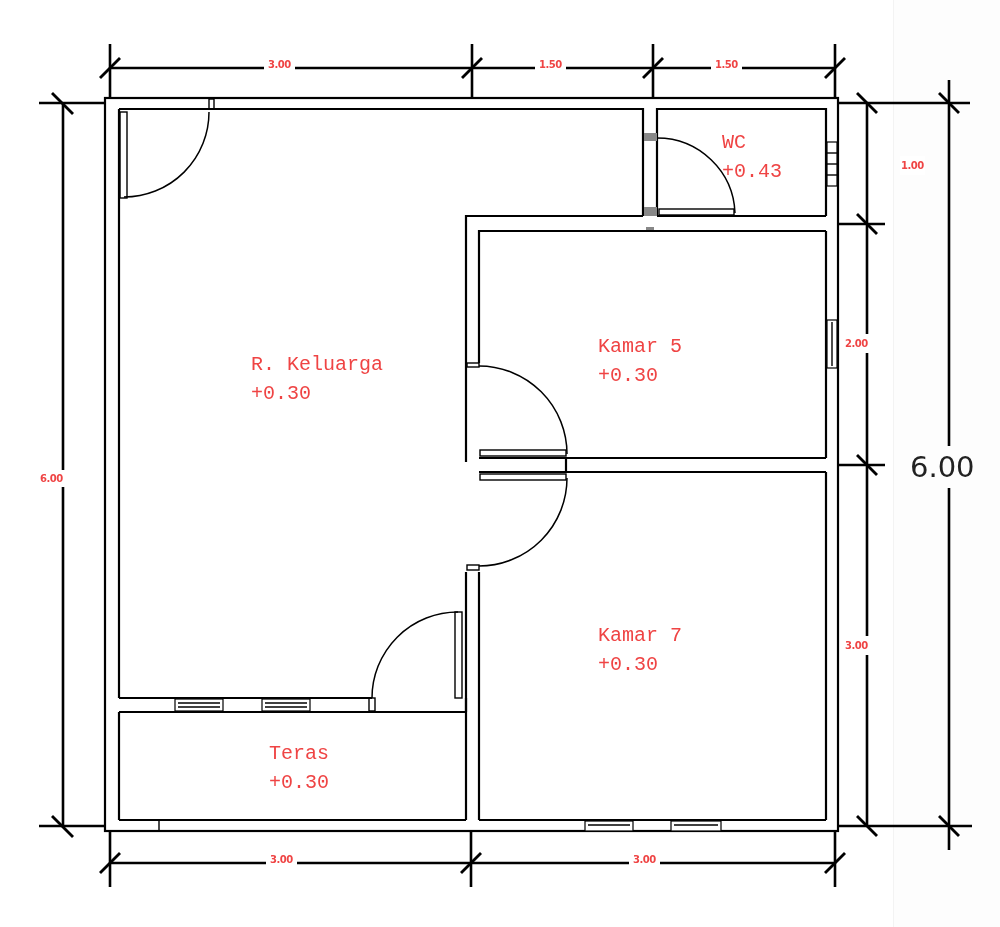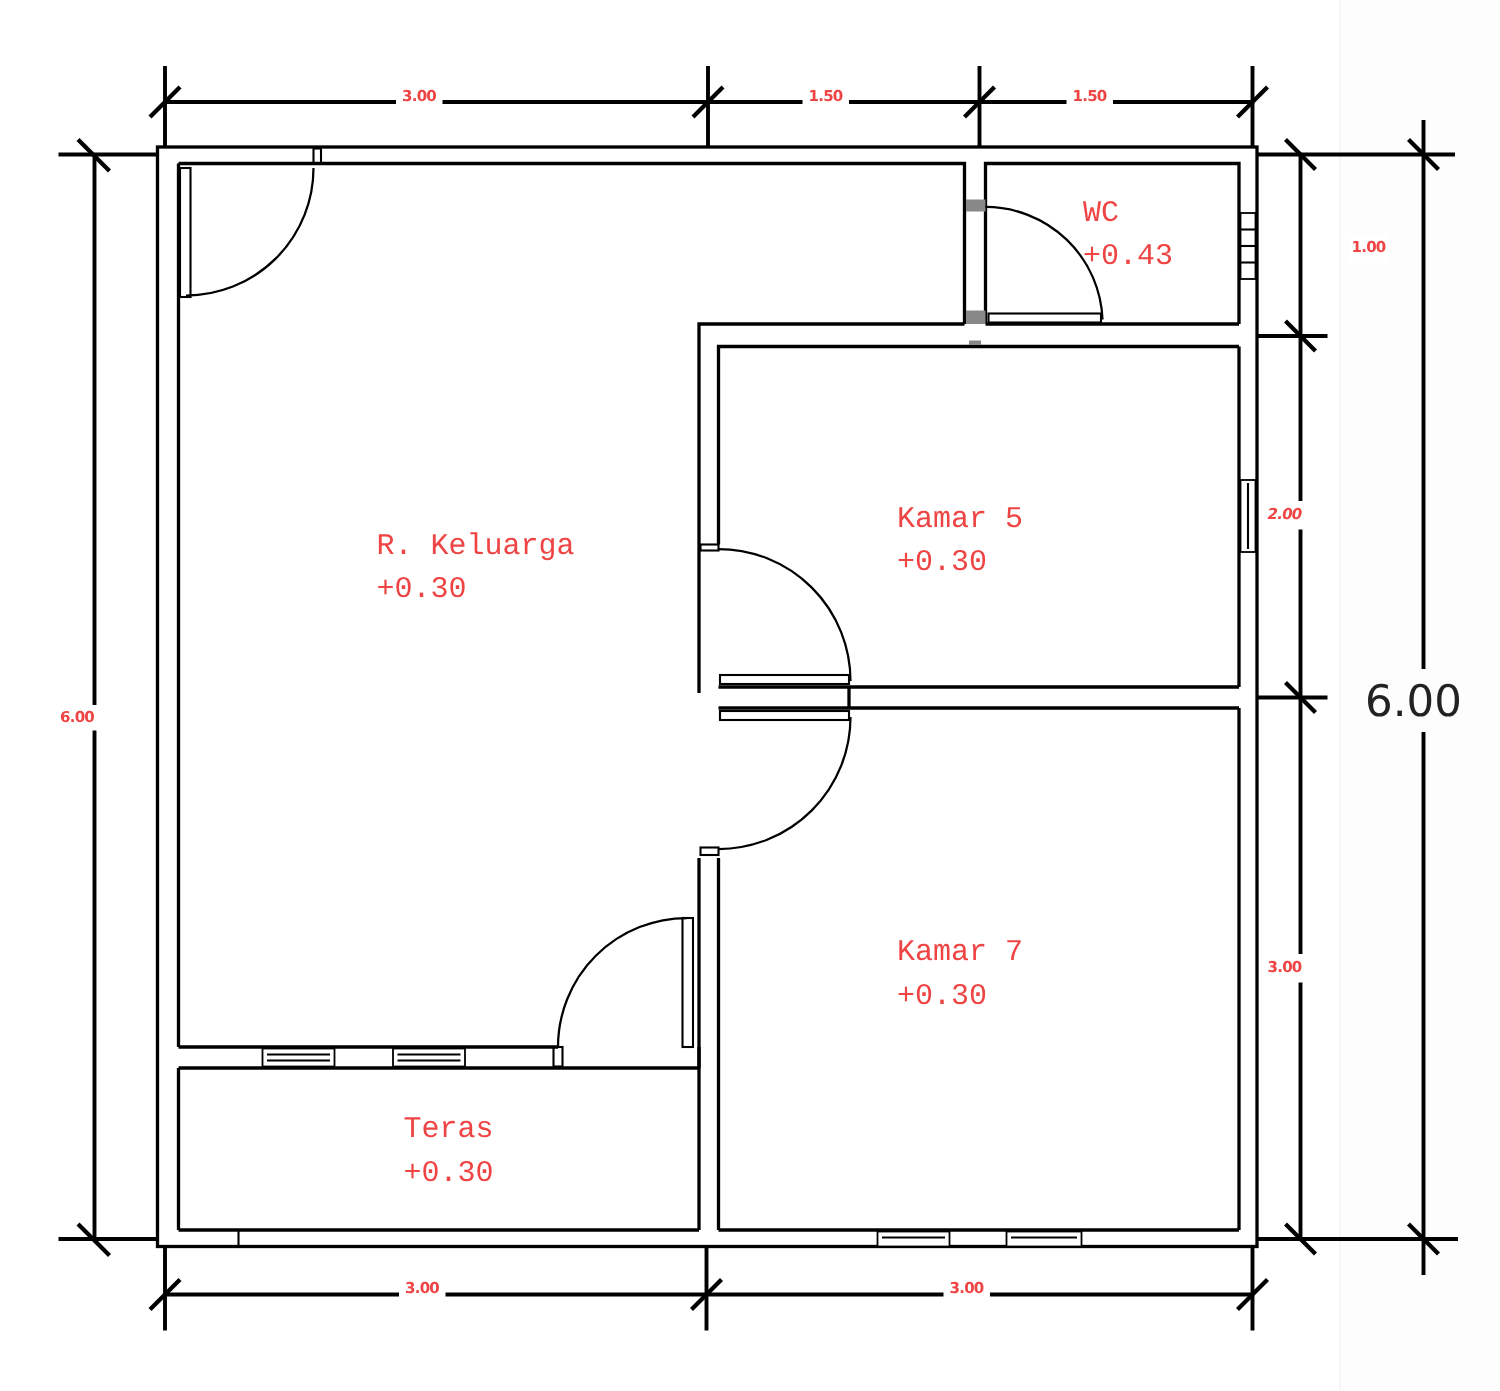--- a/index.html
+++ b/index.html
@@ -158,21 +158,21 @@
   </g>
 </svg>
 
 <div class="dimtxt" style="left:264px;top:59px;">3.00</div>
 <div class="dimtxt" style="left:535px;top:59px;">1.50</div>
 <div class="dimtxt" style="left:711px;top:59px;">1.50</div>
 <div class="dimtxt" style="left:266px;top:854px;">3.00</div>
 <div class="dimtxt" style="left:629px;top:854px;">3.00</div>
 <div class="dimtxt" style="left:38px;top:470px;padding:3px 2px;">6.00</div>
 <div class="dimtxt" style="left:860px;top:156px;padding:4px 1px;margin-left:40px;">1.00</div>
-<div class="dimtxt" style="left:844px;top:334px;padding:4px 1px;font-style:italic;">2.00</div>
+<div class="dimtxt" style="left:844px;top:334px;padding:4px 1px;">2.00</div>
 <div class="dimtxt" style="left:844px;top:636px;padding:4px 1px;">3.00</div>
 <div class="bigdim" style="left:908px;top:446px;padding:4px 2px;">6.00</div>
 
 <div class="lbl" style="left:234px;top:350px;margin-left:17px;">
   <div>R. Keluarga</div>
   <div>+0.30</div>
 </div>
 <div class="lbl" style="left:722px;top:128px;">
   <div>WC</div>
   <div>+0.43</div>

